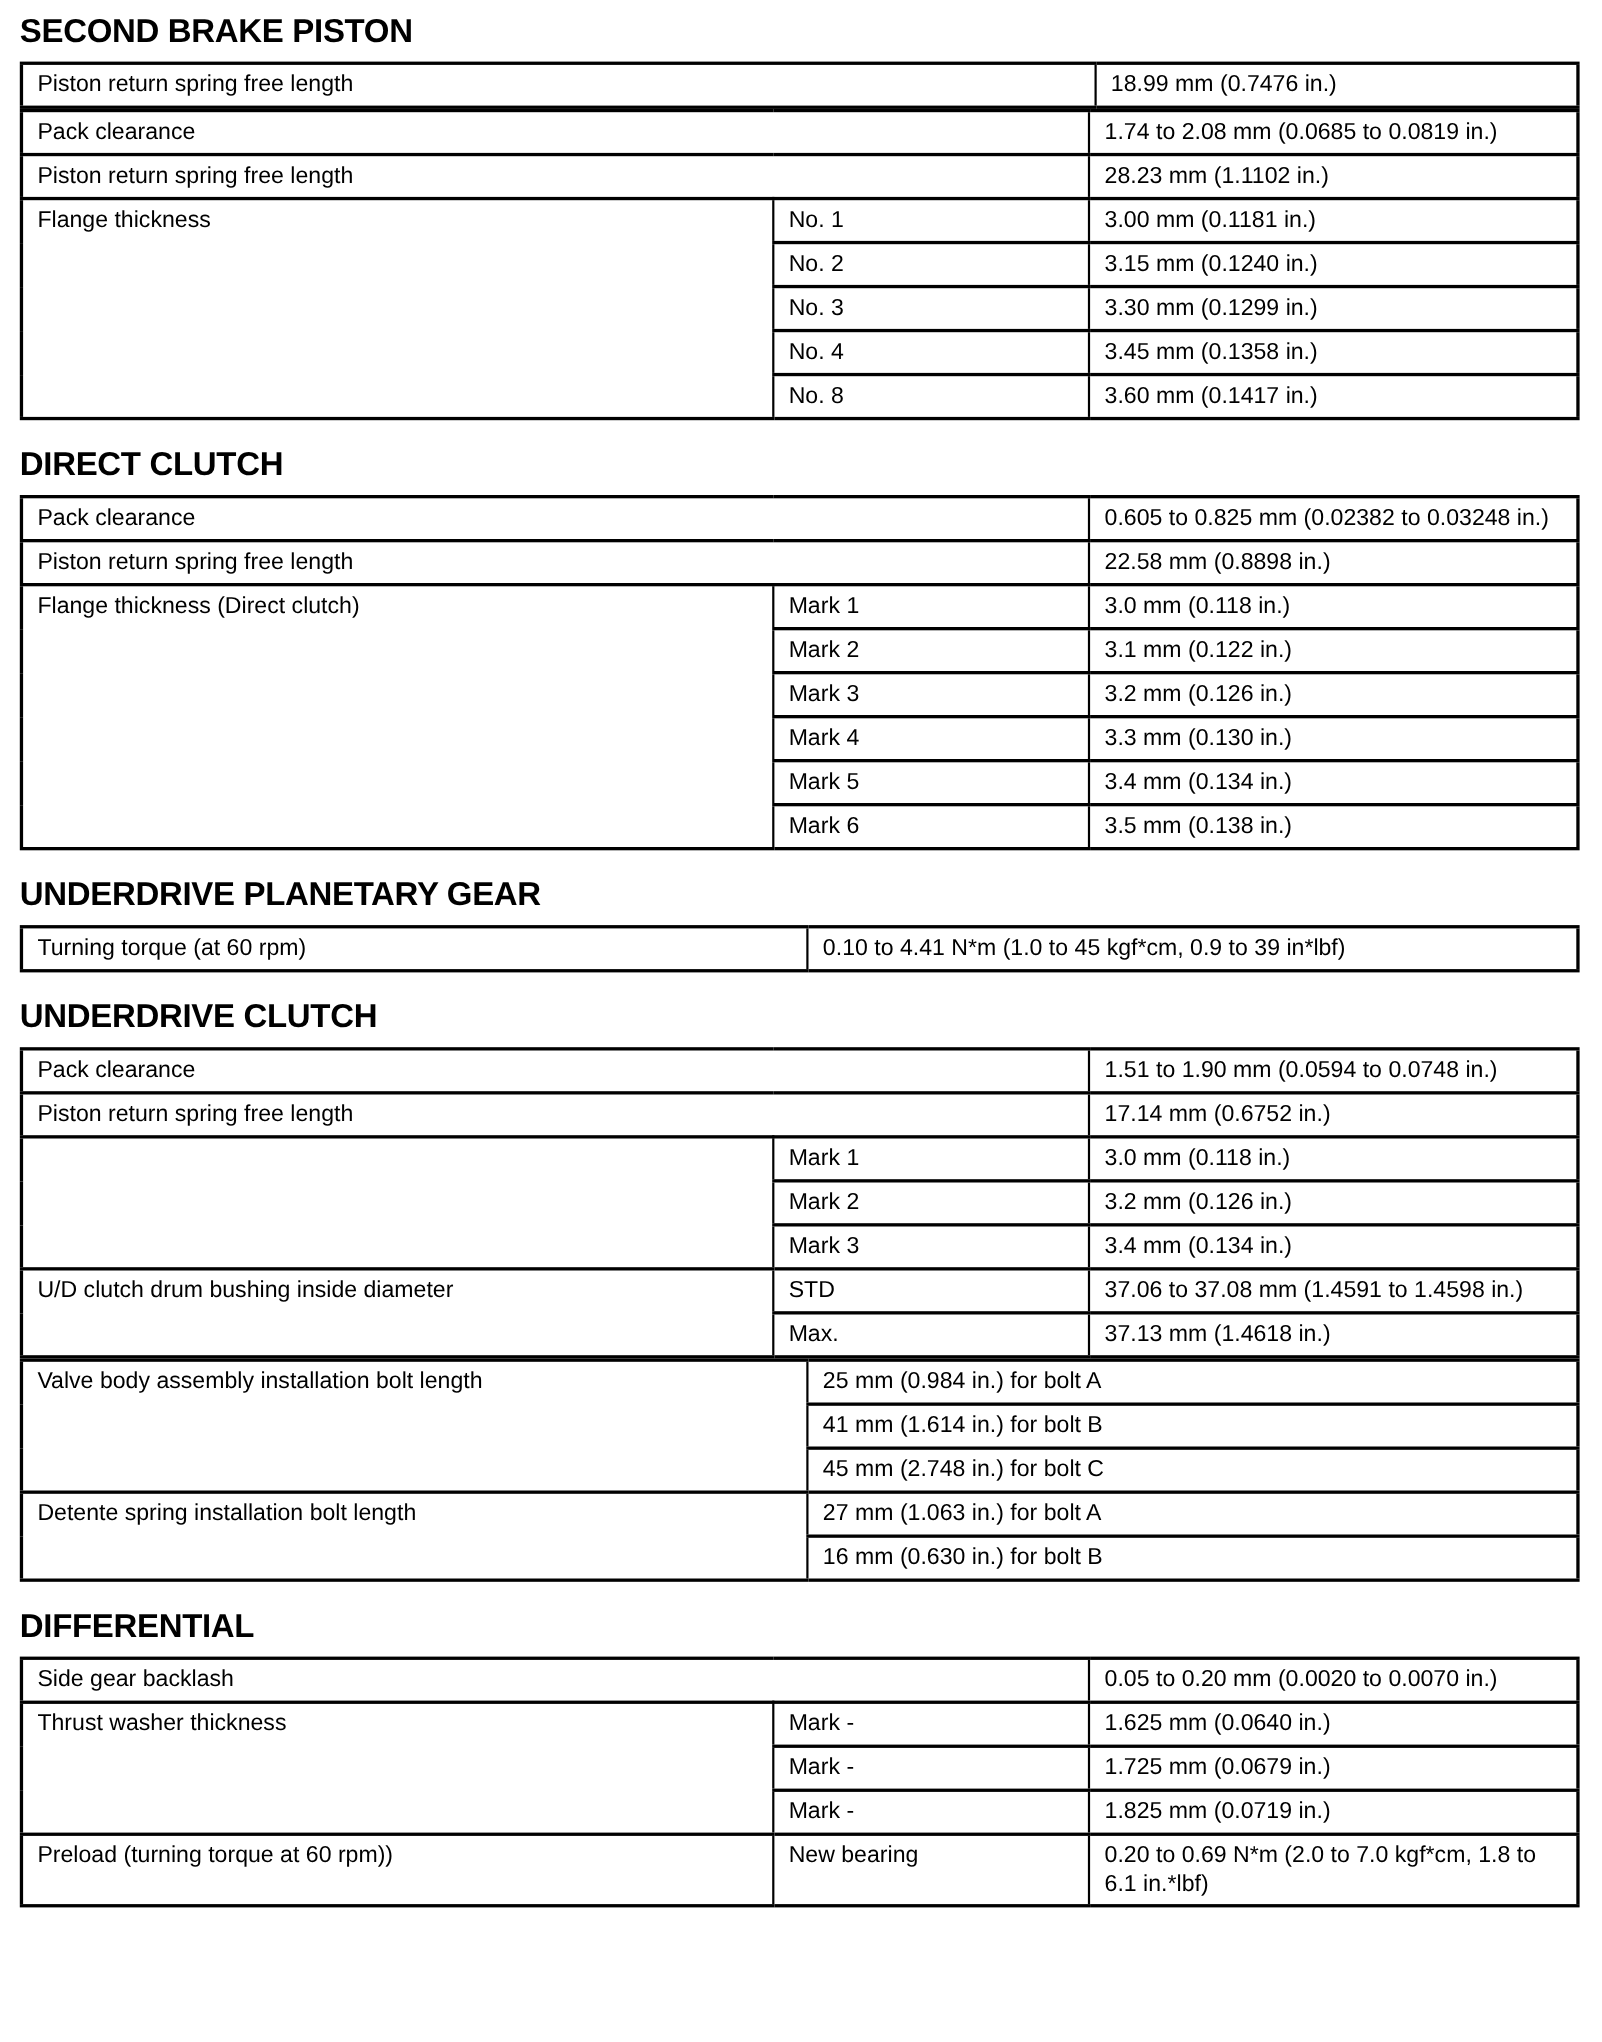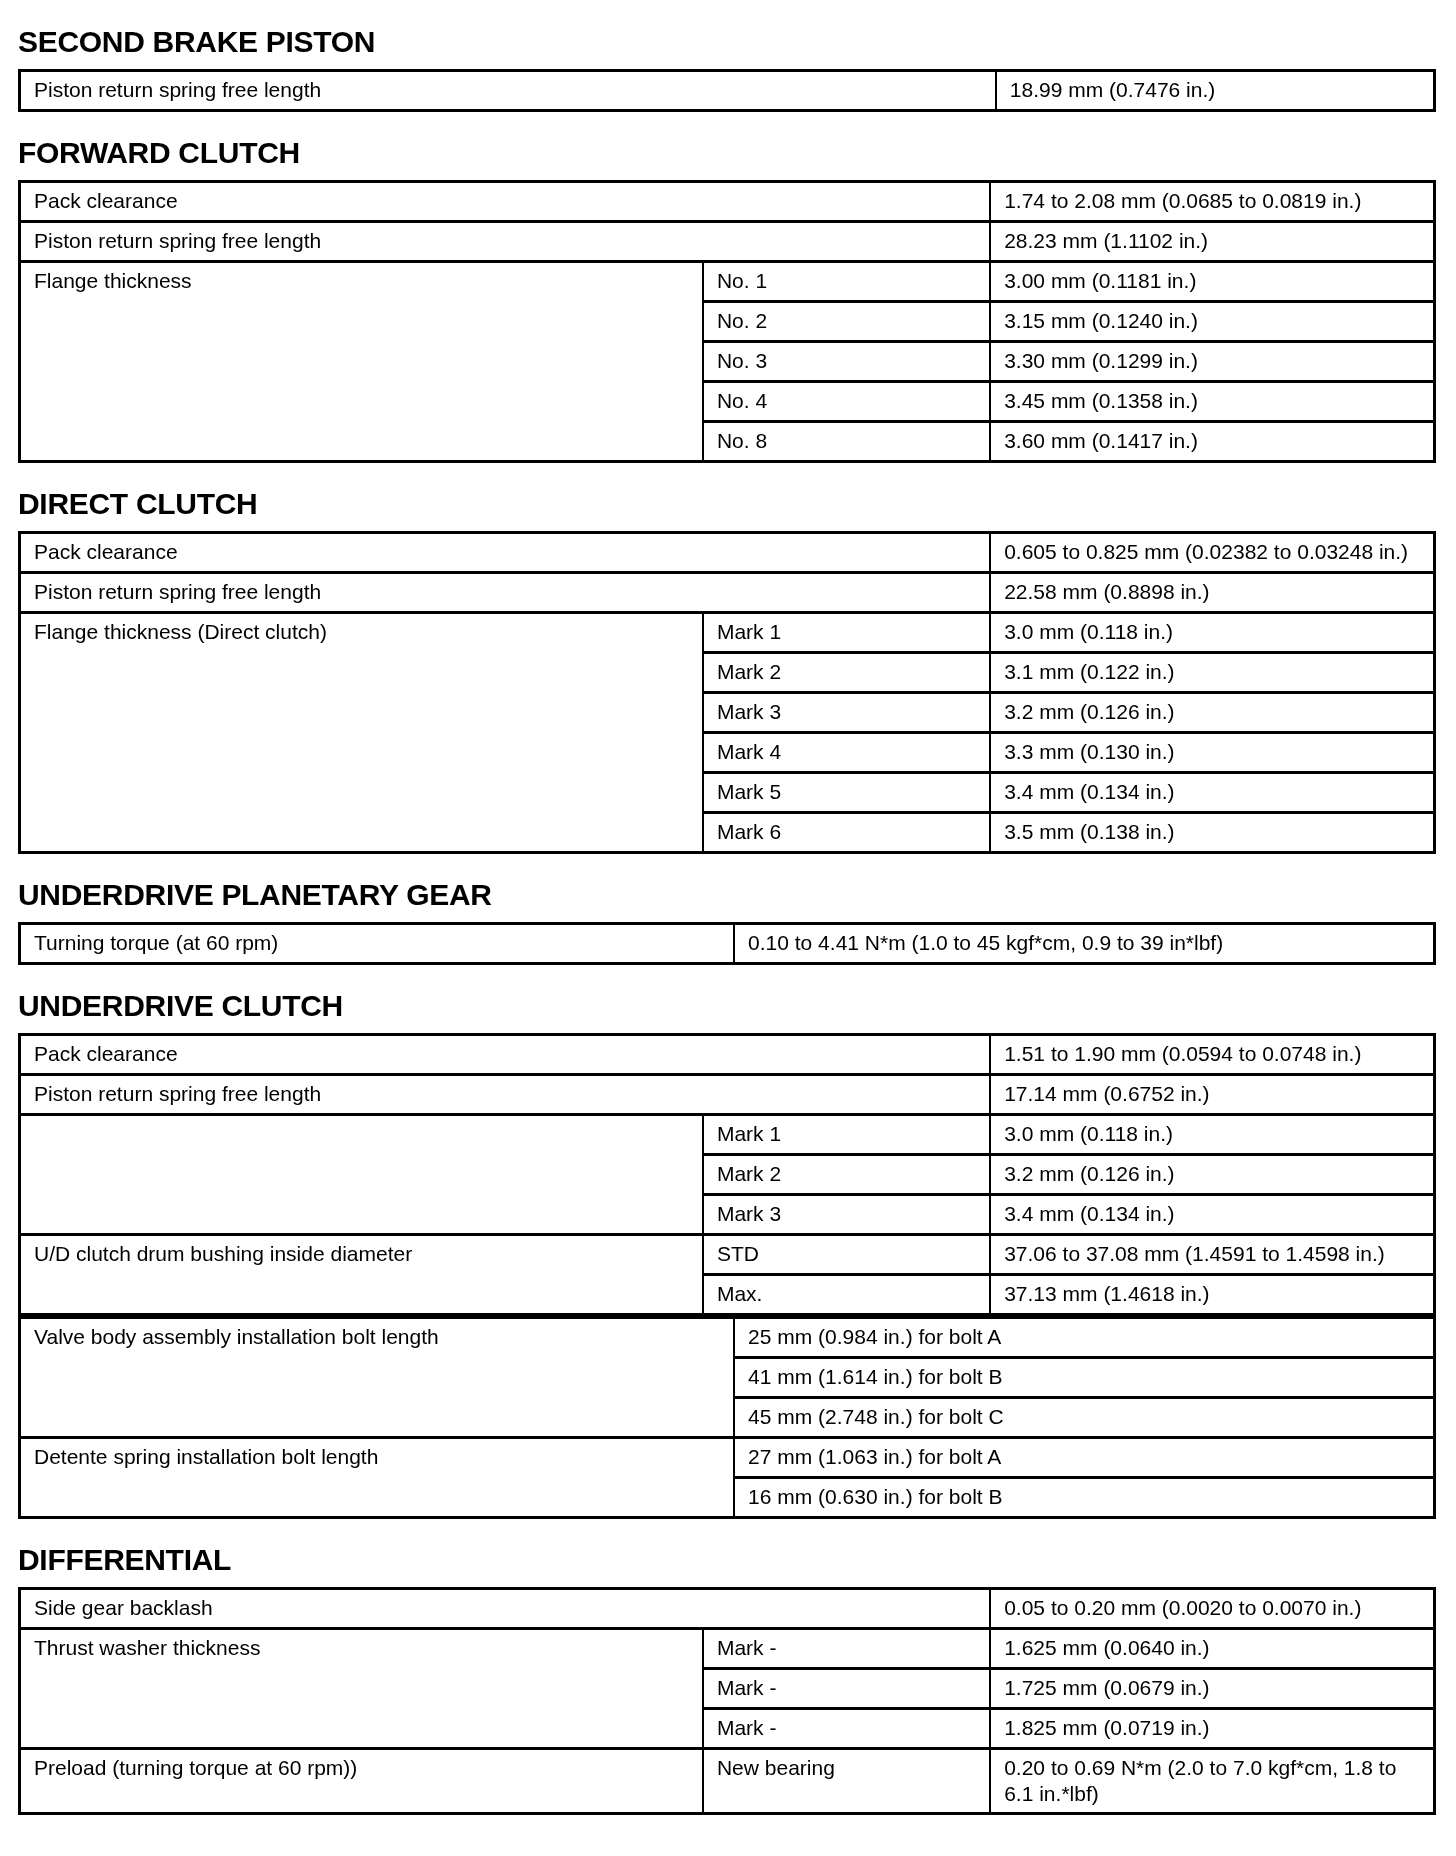--- a/index.html
+++ b/index.html
@@ -11,21 +11,21 @@
     color: #000;
     padding: 8px 20px 24px 18px;
   }
   h2 {
     font-size: 30px;
     font-weight: bold;
     letter-spacing: -0.3px;
     margin: 24px 0 10px 0;
     color: #000;
   }
-  section:first-of-type h2 { margin-top: 17px; }
+  section:first-of-type h2 { margin-top: 4px; }
   table.spec {
     width: 100%;
     border-collapse: collapse;
     table-layout: fixed;
     border: 3px solid #000;
     padding-left: 40px;
   }
   table.spec td {
     border: 3px solid #000;
     border-left-width: 2px;
@@ -59,21 +59,20 @@
     <tbody>
       <tr>
         <td>Piston return spring free length</td>
         <td>18.99 mm (0.7476 in.)</td>
       </tr>
     </tbody>
   </table>
 </section>
 
 <section>
-  <h2>FORWARD CLUTCH</h2>
   <table class="spec three-col">
     <colgroup>
         <col class="c1">
         <col class="c2">
         <col class="c3">
       </colgroup>
     <tbody>
       <tr>
         <td colspan="2">Pack clearance</td>
         <td>1.74 to 2.08 mm (0.0685 to 0.0819 in.)</td>

